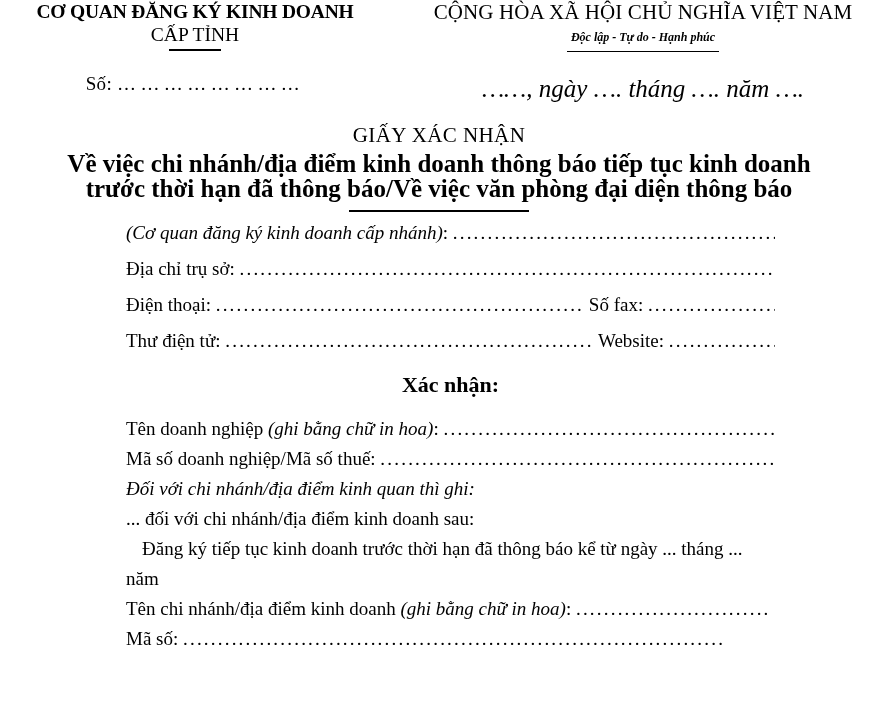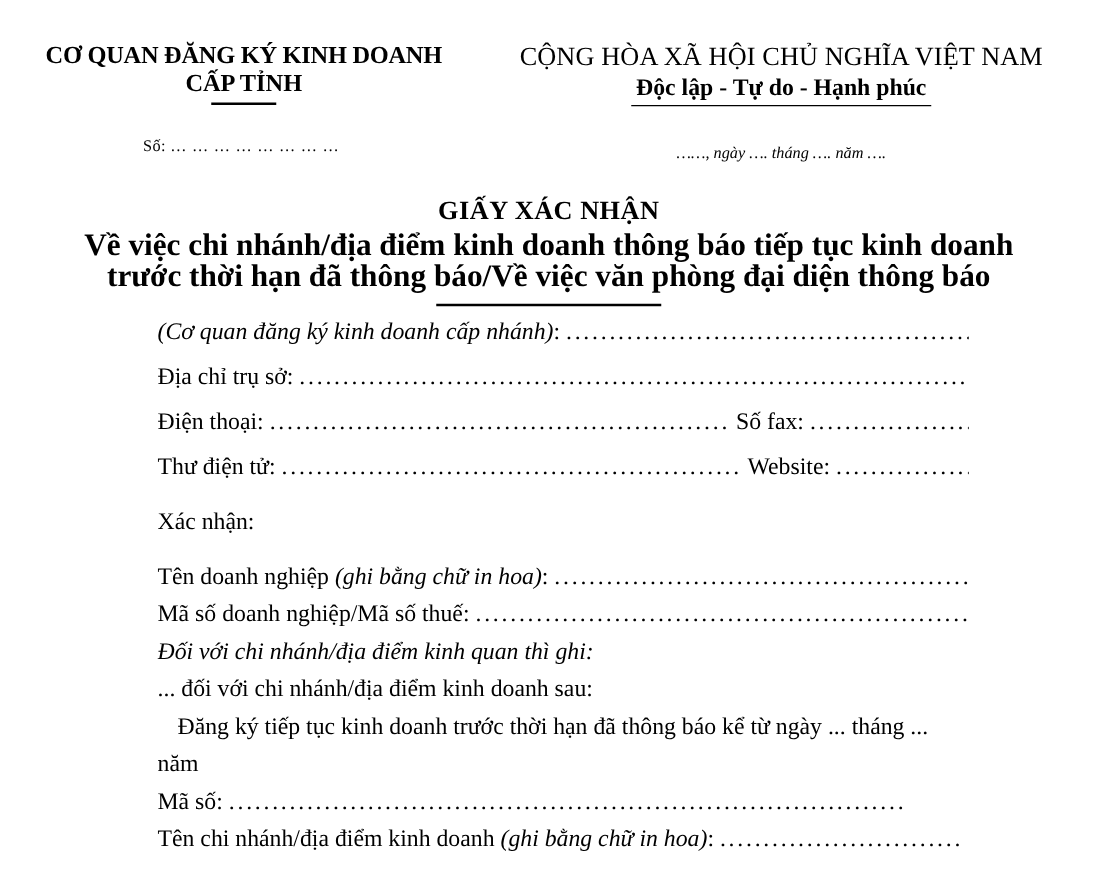--- a/index.html
+++ b/index.html
@@ -14,86 +14,87 @@
     background: #ffffff;
     color: #000000;
     font-family: "Liberation Serif", "DejaVu Serif", serif;
     overflow: hidden;
   }
 
   
   .header {
     display: flex;
     align-items: flex-start;
-    padding-top: 33px;
+    justify-content: space-between;
   }
   .header-left {
     width: 390px;
     text-align: center;
   }
   .header-right {
     width: 470px;
     text-align: center;
   }
   .org-line {
     font-weight: bold;
     font-size: 19.5px;
     line-height: 23px;
     letter-spacing: -0.2px;
   }
   .org-line2 {
-    font-weight: bold;
+    font-weight: normal;
     font-size: 19.5px;
     line-height: 23px;
     display: inline-block;
     position: relative;
   }
   .rule-under-org {
     width: 52px;
     height: 1.5px;
     background: #000;
     margin: 3px auto 0 auto;
   }
   .nation-line {
     font-weight: normal;
     font-size: 21px;
     line-height: 25px;
     letter-spacing: 0.1px;
   }
   .motto {
     font-weight: bold;
-    font-size: 19px;
+    font-size: 12px;
     line-height: 23px;
     display: inline-block;
     padding: 0 4px 2px 4px;
     border-bottom: 1.5px solid #000;
     margin-top: 1px;
+    font-style: italic;
   }
   .so-line {
-    font-size: 13px;
+    font-size: 19px;
     line-height: 22px;
     margin-top: 22px;
     text-align: center;
     letter-spacing: 0.3px;
   }
   .date-line {
     font-style: italic;
-    font-size: 13px;
+    font-size: 25px;
     line-height: 22px;
     margin-top: 26px;
     text-align: center;
   }
 
   
   .title-block {
     text-align: center;
     margin-top: 22px;
   }
   .doc-title {
-    font-weight: bold;
+    font-weight: normal;
     font-size: 21px;
     line-height: 26px;
     letter-spacing: 0.4px;
   }
   .doc-subtitle {
     font-weight: bold;
     font-size: 25px;
     line-height: 25px;
     padding: 0 60px;
     margin-top: 3px;
@@ -117,22 +118,23 @@
   }
   .para {
     margin-top: 0;
     text-indent: 16px;
   }
   .para-noindent {
     text-indent: 0;
   }
   .it { font-style: italic; }
   .center-bold {
-    font-weight: normal;
-    font-size: 19px;
+    text-align: center;
+    font-weight: bold;
+    font-size: 22px;
   }
   .gap-sm { height: 6px; }
   .gap-md { height: 14px; }
 
   .dots {
     letter-spacing: 2.2px;
   }
   .dots-wide {
     letter-spacing: 4.4px;
   }
@@ -229,25 +231,25 @@
     <div class="field-row it">Đối với chi nhánh/địa điểm kinh quan thì ghi:</div>
 
     <div class="para para-noindent">
       <span>... đối với chi nhánh/địa điểm kinh doanh sau:</span>
     </div>
     <div class="para">
       <span>Đăng ký tiếp tục kinh doanh trước thời hạn đã thông báo kể từ ngày ... tháng ... năm</span>
     </div>
 
     <div class="field-row">
-      <span>Mã số:</span>
-      <span class="dots">..............................................................................</span>
-    </div>
-
-    <div class="field-row">
       <span>Tên chi nhánh/địa điểm kinh doanh</span>
       <span class="it">(ghi bằng chữ in hoa)</span><span>:</span>
       <span class="dots">............................</span>
     </div>
 
+    <div class="field-row">
+      <span>Mã số:</span>
+      <span class="dots">..............................................................................</span>
+    </div>
+
   </div>
 
 </div>
 
 </body></html>

